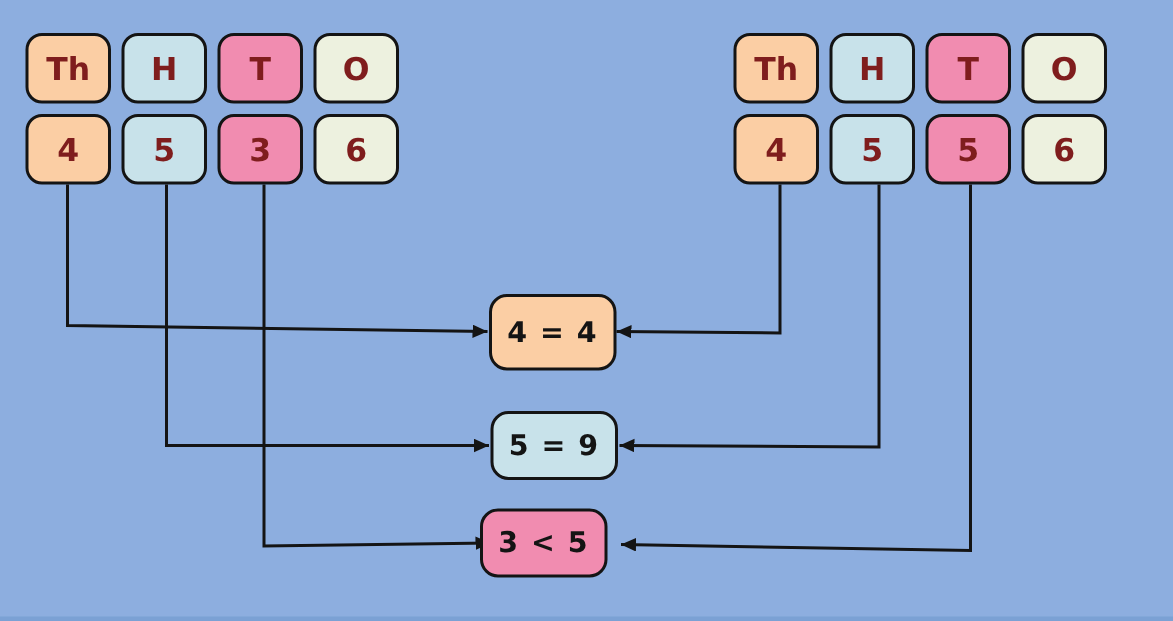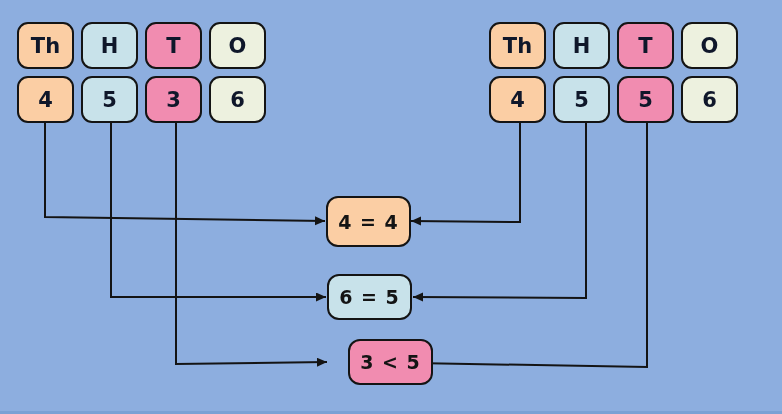--- a/index.html
+++ b/index.html
@@ -31,34 +31,34 @@
   }
   .group-left{left:17px;top:22px;}
   .group-right{left:489px;top:22px;}
   .card-row{display:flex;gap:7px;}
   .card{
     box-sizing:border-box;
     width:57px;height:47px;
     border:2.5px solid #141414;
     border-radius:11px;
     display:flex;align-items:center;justify-content:center;
-    font-weight:bold;font-size:21px;color:#0f172a;
+    font-weight:bold;font-size:21px;color:#7f1d1d;
   }
   .cmp{
     position:absolute;
     box-sizing:border-box;
     border:2.5px solid #141414;
     border-radius:12px;
     display:flex;align-items:center;justify-content:center;
     font-weight:bold;font-size:19px;color:#141414;
     letter-spacing:1px;
   }
   .cmp1{left:326px;top:196px;width:85px;height:51px;text-align:center;}
   .cmp2{left:327px;top:274px;width:85px;height:46px;}
-  .cmp3{left:348px;top:339px;width:85px;height:46px;}
+  .cmp3{left:320px;top:339px;width:85px;height:46px;}
   .peach{background:var(--c-card_peach,#FBCEA4);}
   .blue{background:var(--c-card_blue,#C8E2EA);}
   .pink{background:var(--c-card_pink,#F18CB0);}
   .cream{background:var(--c-card_cream,#EDF1DF);}
   .bottom-strip{
     position:absolute;left:0;bottom:0;width:782px;height:3px;
     background:var(--c-bottom_strip,#7BA1D4);
   }
 </style>
 </head>
@@ -104,17 +104,17 @@
     </div>
     <div class="card-row">
       <div class="card peach">4</div>
       <div class="card blue">5</div>
       <div class="card pink">5</div>
       <div class="card cream">6</div>
     </div>
   </div>
 
   <div class="cmp cmp1 peach">4 = 4</div>
-  <div class="cmp cmp2 blue">6 = 5</div>
+  <div class="cmp cmp2 blue">5 = 9</div>
   <div class="cmp cmp3 pink">3 &lt; 5</div>
 
   <div class="bottom-strip"></div>
 </div>
 
 </body></html>

